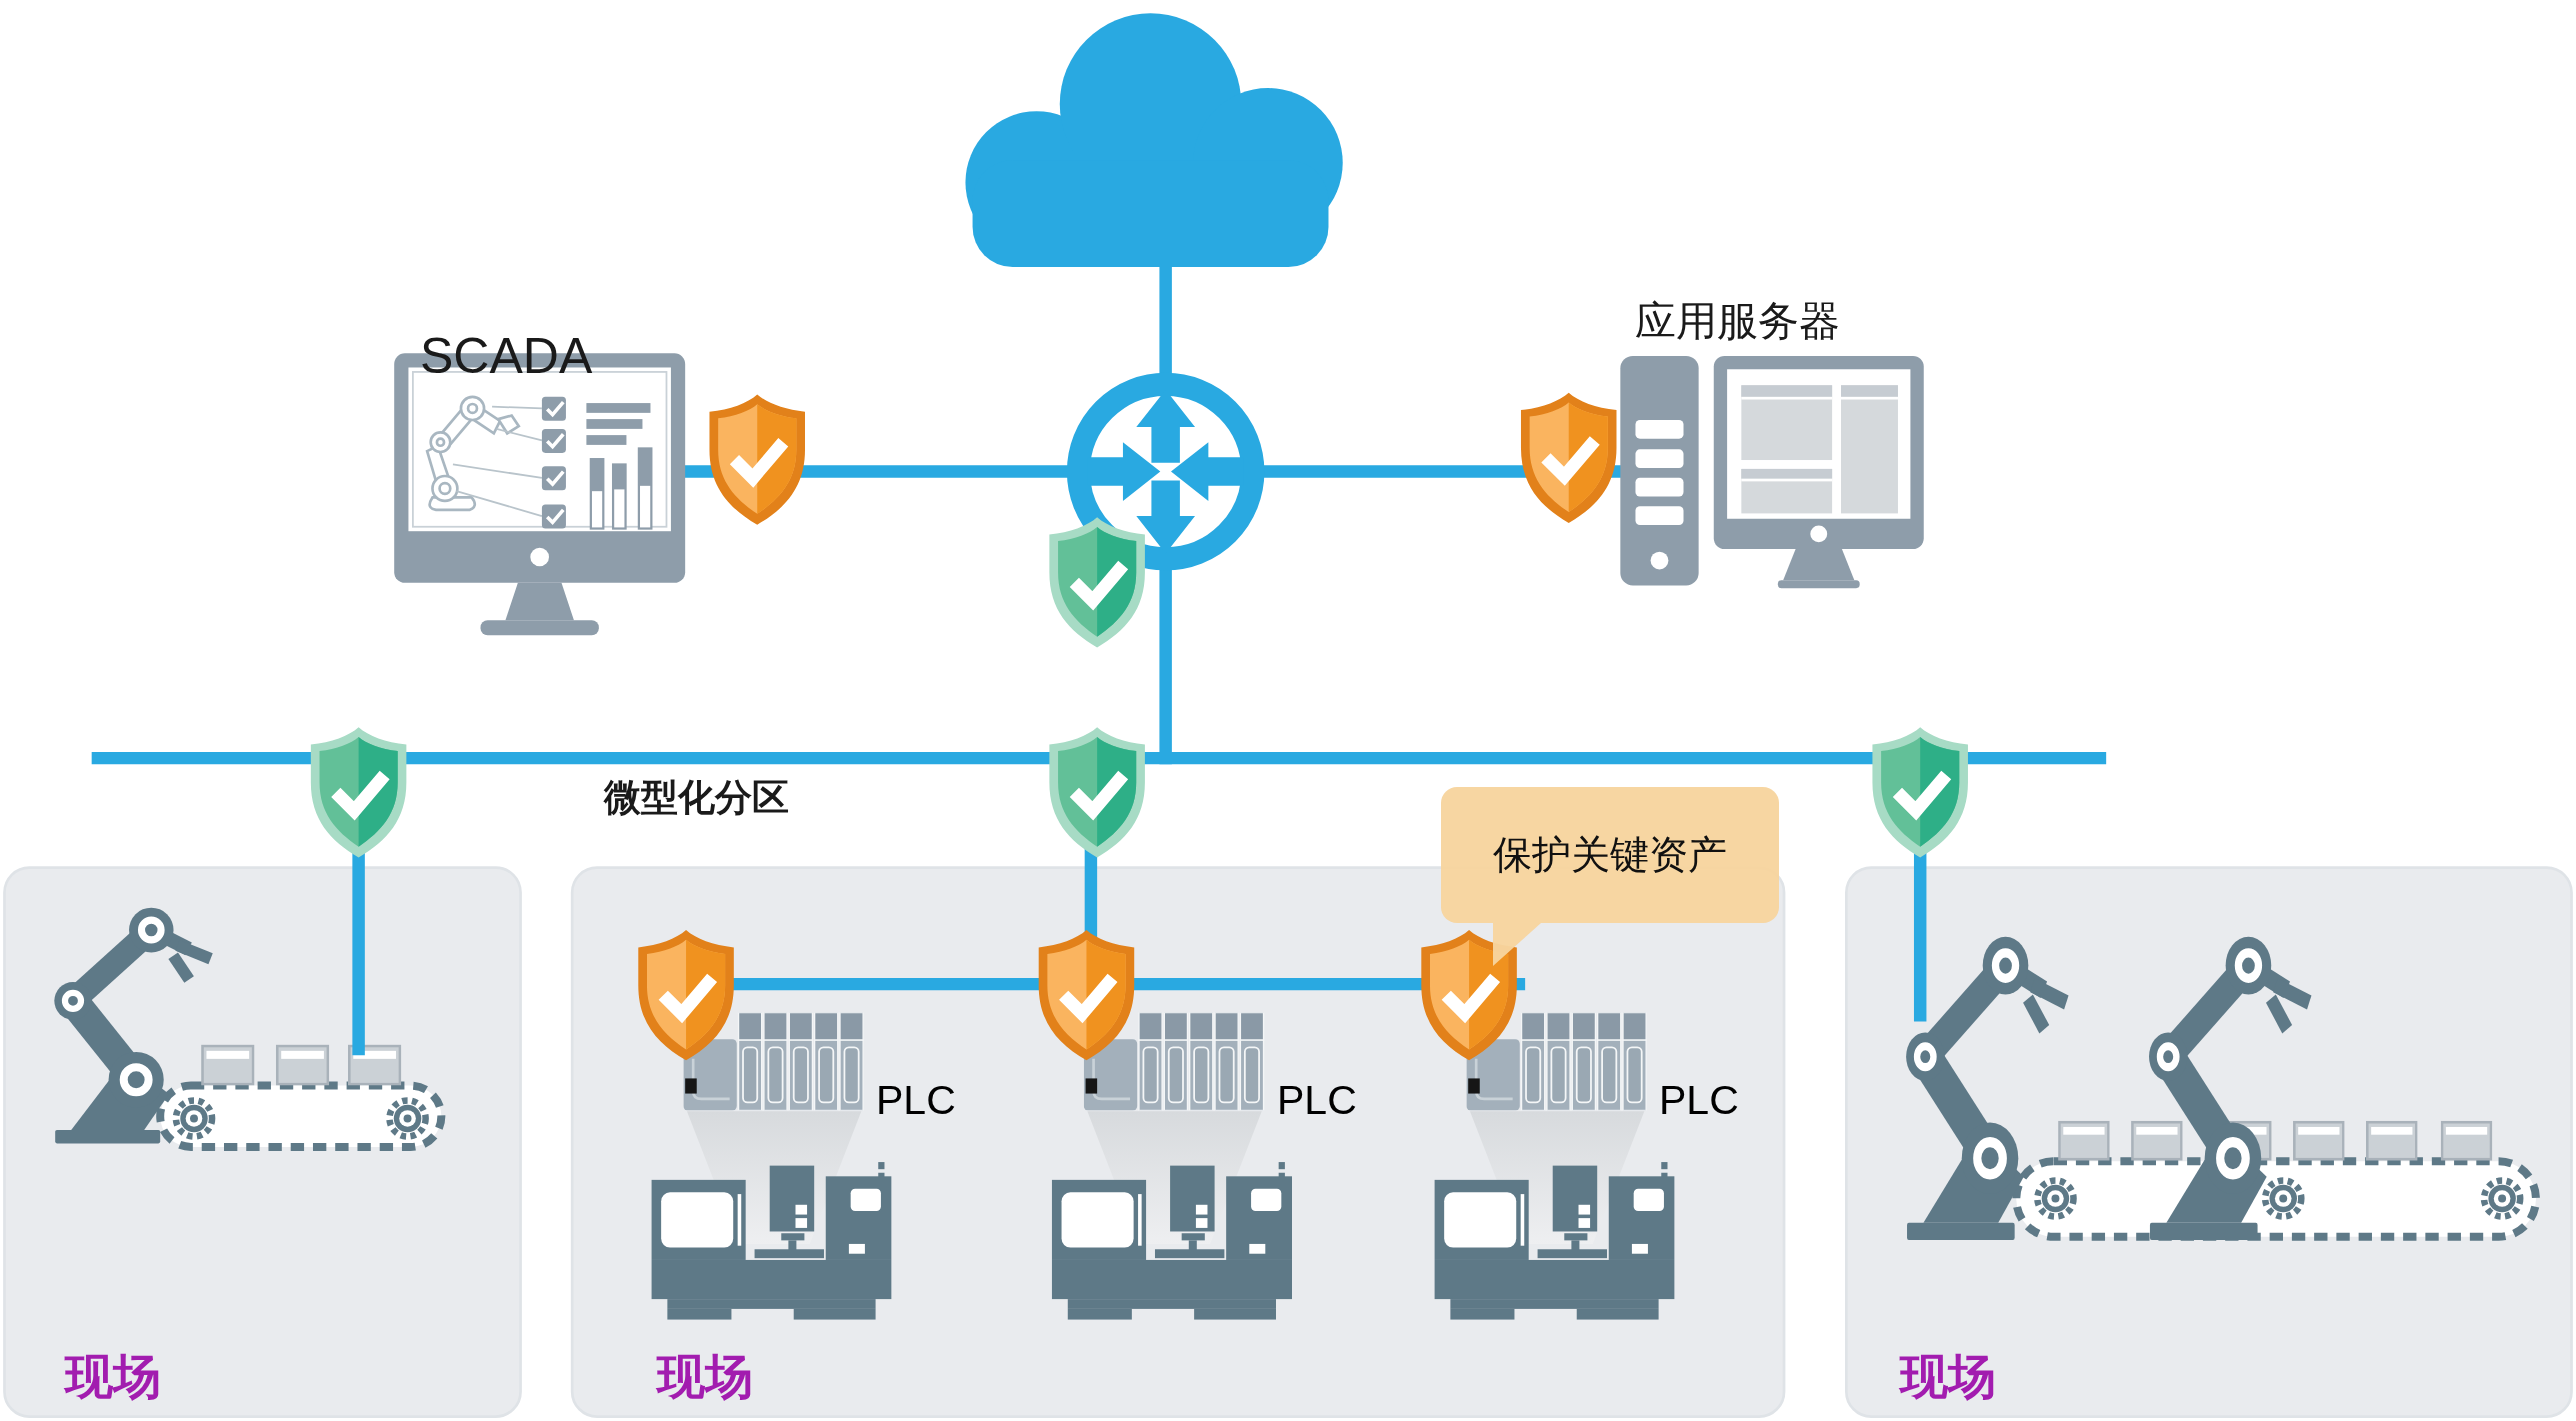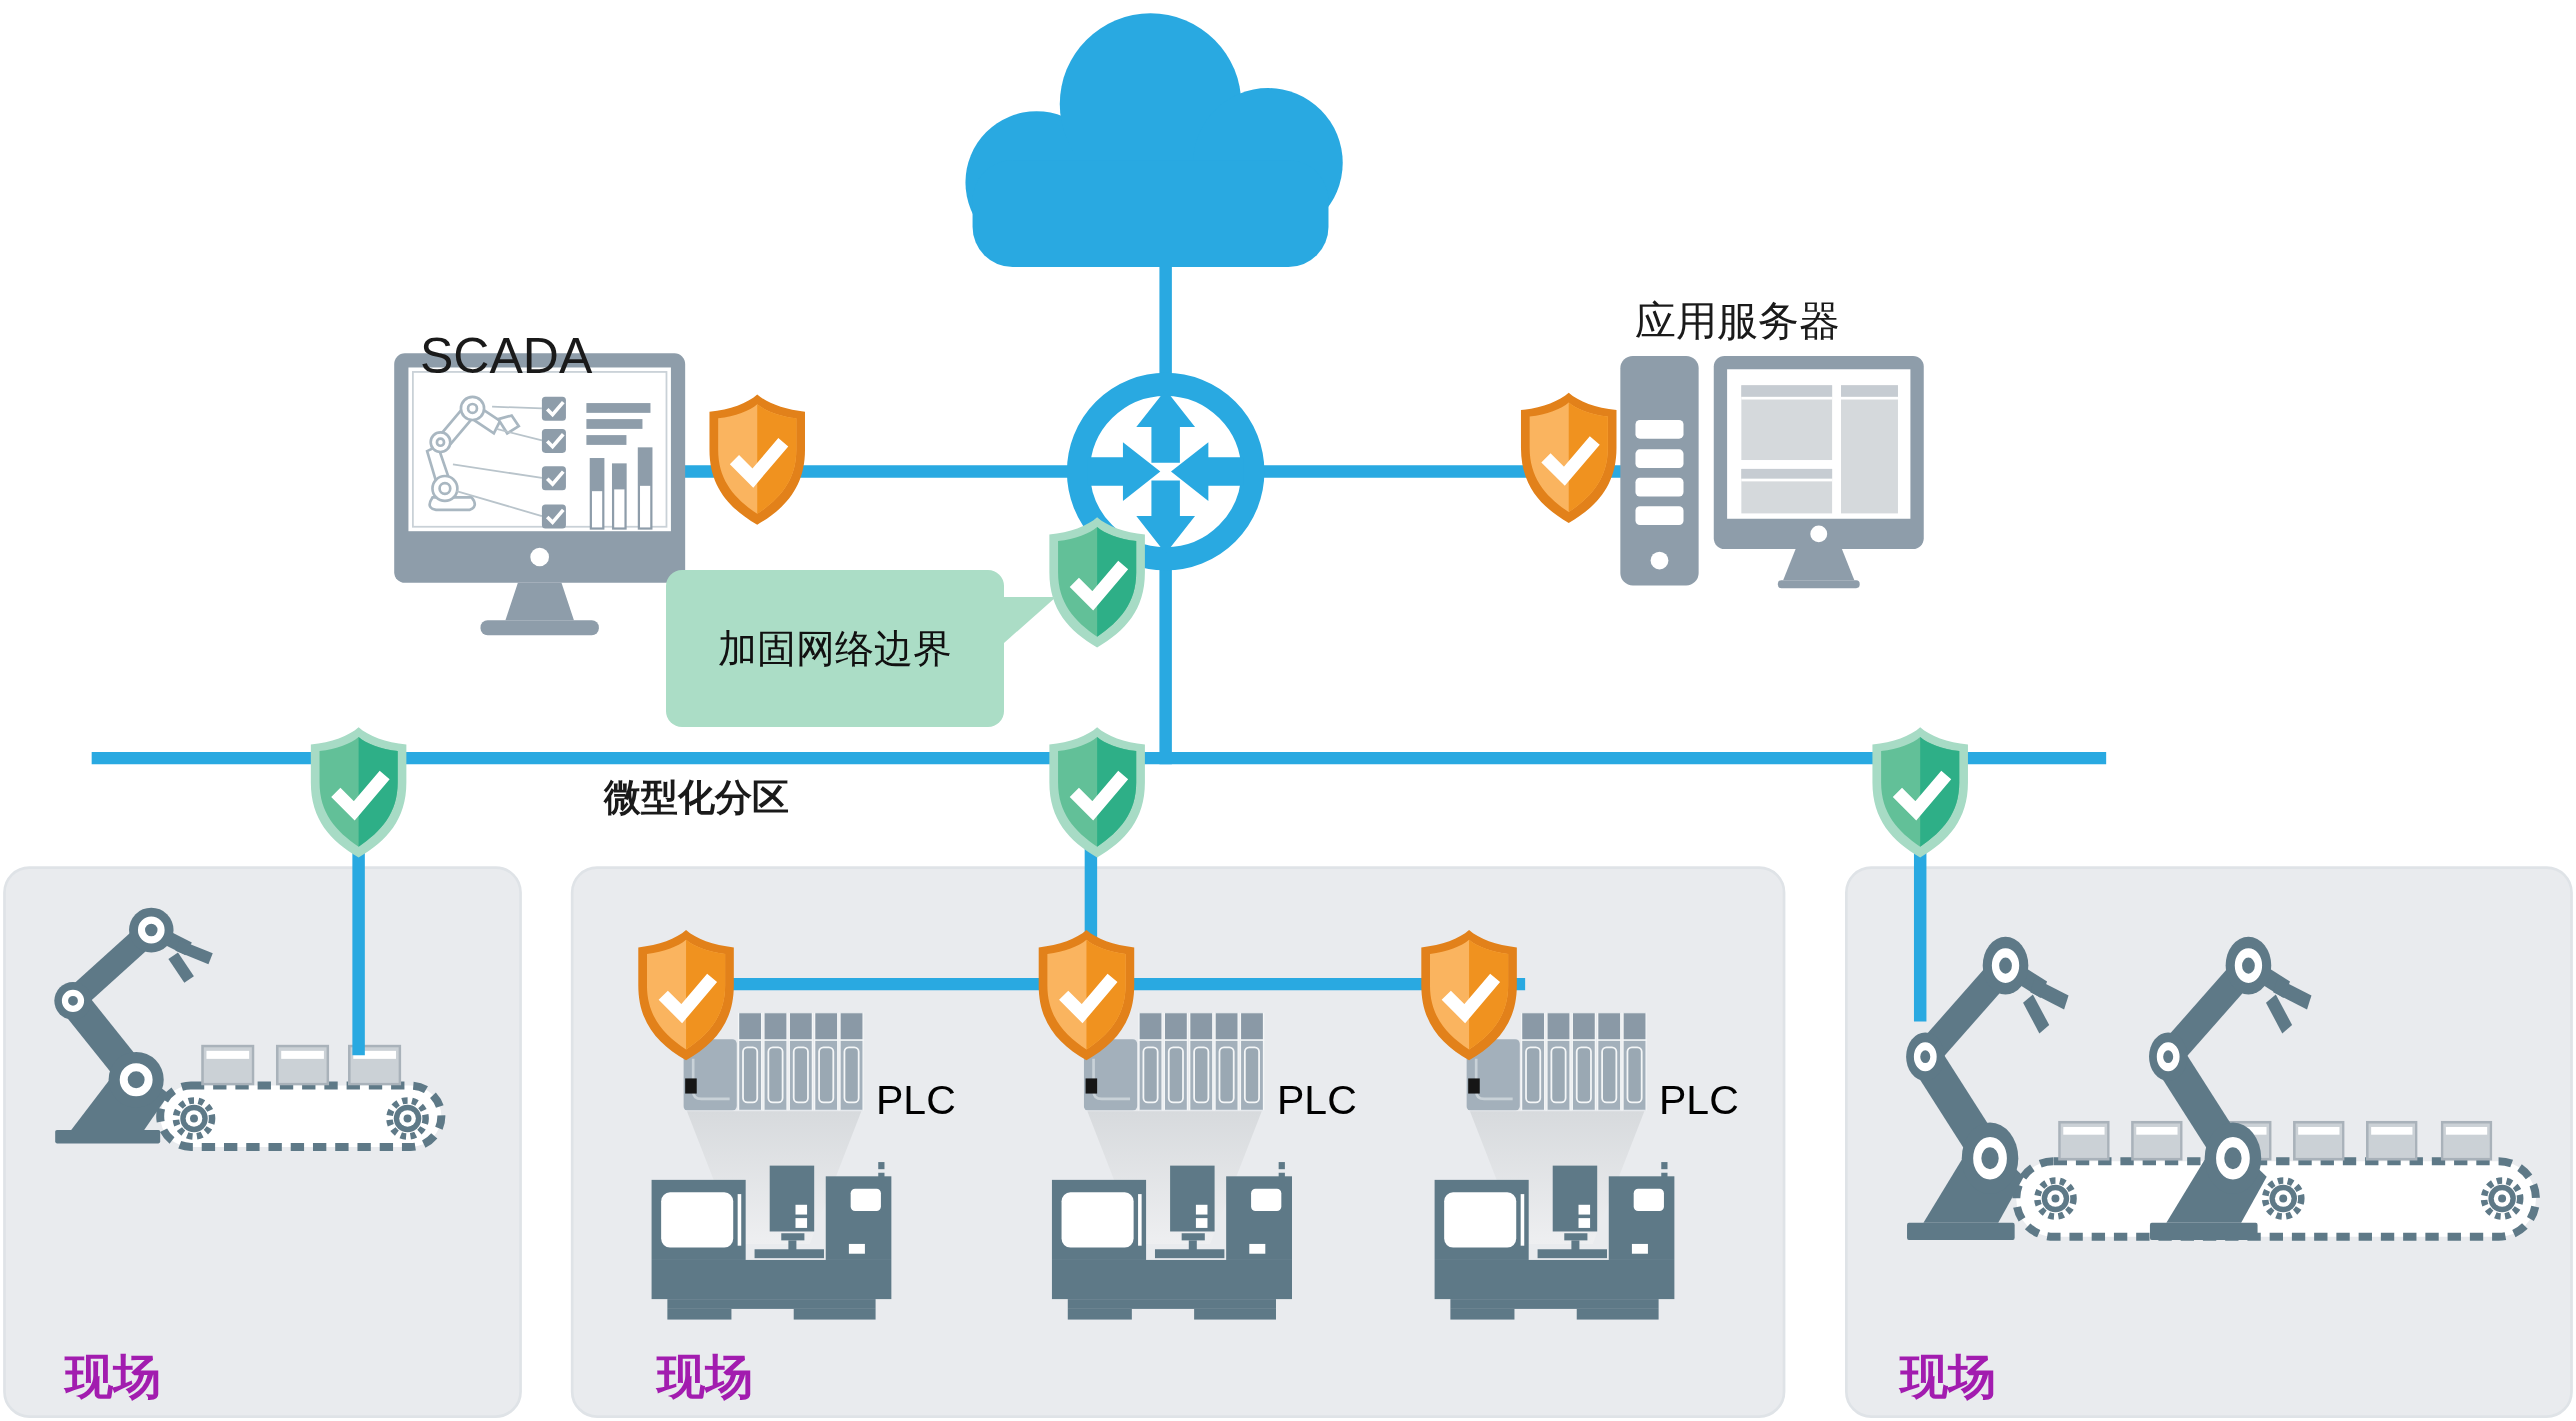--- a/index.html
+++ b/index.html
@@ -312,18 +312,18 @@
 <div class="lbl lbl-seg">微型化分区</div>
 
 <div class="lbl-plc plc1">PLC</div>
 <div class="lbl-plc plc2">PLC</div>
 <div class="lbl-plc plc3">PLC</div>
 
 <div class="lbl-zone zone1">现场</div>
 <div class="lbl-zone zone2">现场</div>
 <div class="lbl-zone zone3">现场</div>
 
-<div class="callout callout-green">
-  <span>加固网络边界</span>
+<div class="callout callout-orange">
+  <span>保护关键资产</span>
 </div>
 
 </div>
 
 
 </body></html>

